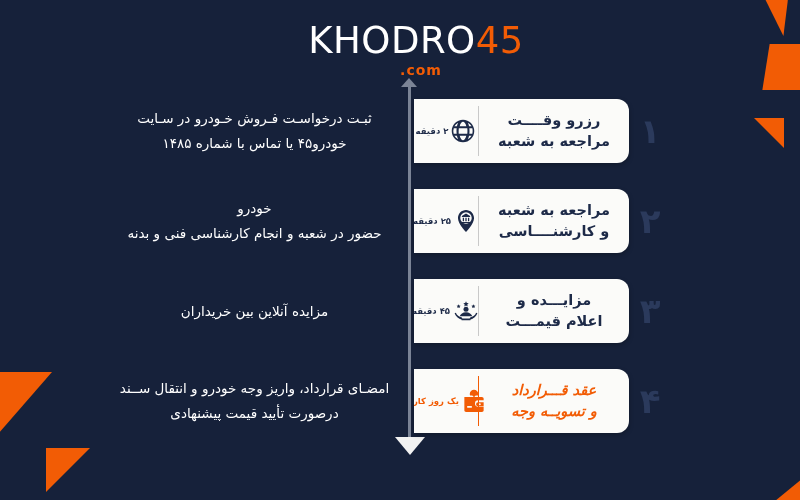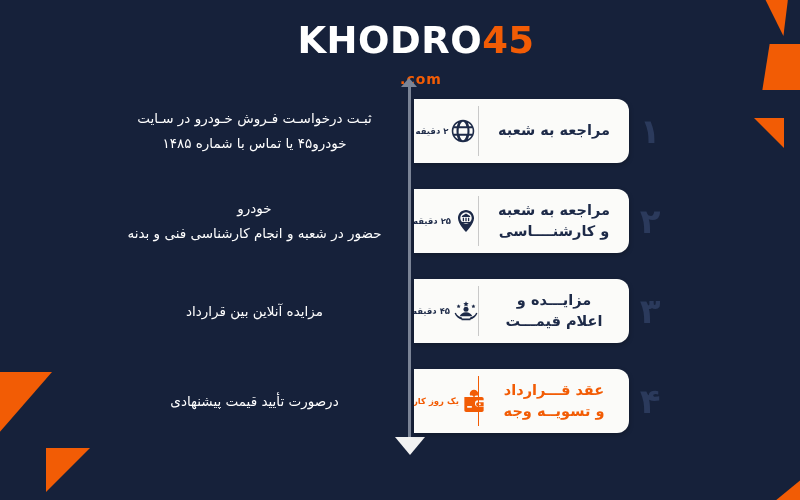--- a/index.html
+++ b/index.html
@@ -81,33 +81,33 @@
   .logo-wrap {
     position: absolute;
     top: 22px;
     left: 0;
     width: 800px;
     text-align: center;
     direction: ltr;
   }
   .logo-main {
     font-size: 37px;
-    font-weight: bold;
+    font-weight: normal;
     letter-spacing: 0.5px;
     line-height: 1;
     padding-left: 32px;
   }
   .logo-khodro { color: #ffffff; }
   .logo-45 { color: #f25c05; }
   .logo-com {
     color: #f25c05;
     font-size: 14px;
     font-weight: bold;
     letter-spacing: 1px;
-    margin-top: 12px;
+    margin-top: 3px;
     margin-left: 42px;
   }
 
   
   .timeline {
     position: absolute;
     left: 408px;
     top: 84px;
     width: 3px;
     height: 356px;
@@ -202,21 +202,21 @@
     direction: rtl;
   }
   .card-duration {
     font-size: 8.5px;
     font-weight: bold;
     color: #1d2a48;
     direction: rtl;
     white-space: nowrap;
   }
 
-  .card.accent .card-title { color: #f25c05; }
+  .card.accent .card-title { color: #f25c05; font-style: italic; }
   .card.accent .card-duration { color: #f25c05; }
   .card.accent .card-divider { background: #f25c05; }
 
   .icon-glyph svg { display: block; }
 
   
   .step-num {
     position: absolute;
     left: 632px;
     width: 36px;
@@ -260,20 +260,21 @@
       <div class="card-icon">
         <span class="icon-glyph">
           <svg width="26" height="26" viewBox="0 0 24 24" fill="#1d2a48">
             <path d="M12 1.6C6.26 1.6 1.6 6.26 1.6 12S6.26 22.4 12 22.4 22.4 17.74 22.4 12 17.74 1.6 12 1.6zm0 1.9c1.2 0 2.45 1.6 3.05 4.1H8.95C9.55 5.1 10.8 3.5 12 3.5zM7.5 4.4c-.5 1-.9 2.15-1.1 3.2H4.1A8.6 8.6 0 0 1 7.5 4.4zm9 0a8.6 8.6 0 0 1 3.4 3.2h-2.3c-.2-1.05-.6-2.2-1.1-3.2zM3.4 9.5h2.75A20 20 0 0 0 6 12c0 .85.05 1.7.15 2.5H3.4A8.5 8.5 0 0 1 3.5 9.5zm4.65 0h7.9c.1.8.15 1.65.15 2.5s-.05 1.7-.15 2.5h-7.9A18 18 0 0 1 8 12c0-.85.05-1.7.15-2.5zm9.8 0h2.75c.2.8.3 1.65.3 2.5s-.1 1.7-.3 2.5h-2.75c.1-.8.15-1.65.15-2.5s-.05-1.7-.15-2.5zM4.1 16.4h2.3c.2 1.05.6 2.2 1.1 3.2a8.6 8.6 0 0 1-3.4-3.2zm4.85 0h6.1c-.6 2.5-1.85 4.1-3.05 4.1s-2.45-1.6-3.05-4.1zm8.65 0h2.3a8.6 8.6 0 0 1-3.4 3.2c.5-1 .9-2.15 1.1-3.2z"></path>
           </svg>
         </span>
         <span class="card-duration">۲ دقیقه</span>
       </div>
       <div class="card-divider"></div>
       <div class="card-title">
+        <div>رزرو وقــــت</div>
         <div>مراجعه به شعبه</div>
       </div>
     </div>
     <div class="step-num">۱</div>
   </div>
 
   <div class="row row-2">
     <div class="desc">
       <div>خودرو</div>
       <div>حضور در شعبه و انجام کارشناسی فنی و بدنه</div>
@@ -292,21 +293,21 @@
       <div class="card-title">
         <div>مراجعه به شعبه</div>
         <div>و کارشنــــاسی</div>
       </div>
     </div>
     <div class="step-num">۲</div>
   </div>
 
   <div class="row row-3">
     <div class="desc">
-      <div>مزایده آنلاین بین قرارداد</div>
+      <div>مزایده آنلاین بین خریداران</div>
     </div>
     <div class="card">
       <div class="card-icon">
         <span class="icon-glyph">
           <svg width="28" height="24" viewBox="0 0 28 24" fill="#1d2a48">
             <path d="M14 2.2 14.8 4l1.9.2-1.4 1.3.4 1.9L14 6.5l-1.7.9.4-1.9-1.4-1.3L13.2 4 14 2.2z"></path>
             <path d="M6.6 5.2 7.2 6.5l1.4.2-1 1 .25 1.4-1.25-.66-1.25.66L5.6 7.7l-1-1 1.4-.2.6-1.3z"></path>
             <path d="M21.4 5.2 22 6.5l1.4.2-1 1 .25 1.4-1.25-.66-1.25.66.25-1.4-1-1 1.4-.2.6-1.3z"></path>
             <circle cx="14" cy="10.3" r="2.5"></circle>
             <path d="M14 13.3c-3.1 0-5.6 1.7-6.3 4h12.6c-.7-2.3-3.2-4-6.3-4z"></path>
@@ -320,20 +321,21 @@
       <div class="card-title">
         <div>مزایـــده و</div>
         <div>اعلام قیمـــت</div>
       </div>
     </div>
     <div class="step-num">۳</div>
   </div>
 
   <div class="row row-4">
     <div class="desc">
+      <div>امضـای قرارداد، واریز وجه خودرو و انتقال ســند</div>
       <div>درصورت تأیید قیمت پیشنهادی</div>
     </div>
     <div class="card accent">
       <div class="card-icon">
         <span class="icon-glyph">
           <svg width="26" height="26" viewBox="0 0 24 24" fill="#f25c05">
             <path d="M12 1.6a3.9 3.9 0 0 0-3.9 3.9c0 .5.1 1 .3 1.45h1.8v-1.45h-1.1L12 8.6l2.9-3.1h-1.1V6.95h1.8c.2-.45.3-.95.3-1.45A3.9 3.9 0 0 0 12 1.6z"></path>
             <path d="M3.1 8.3v12.3c0 .9.7 1.6 1.6 1.6h14.6c.9 0 1.6-.7 1.6-1.6v-3.4h-5.1a2.9 2.9 0 0 1 0-5.8h5.1V9.9c0-.9-.7-1.6-1.6-1.6H3.1zm2.6 8.3h4.3v1.6H5.7v-1.6z"></path>
             <path d="M15.8 13.1a1.9 1.9 0 0 0 0 3.8h5.1v-3.8h-5.1zm1.55 1a.9.9 0 1 1 0 1.8.9.9 0 0 1 0-1.8z"></path>
           </svg>

